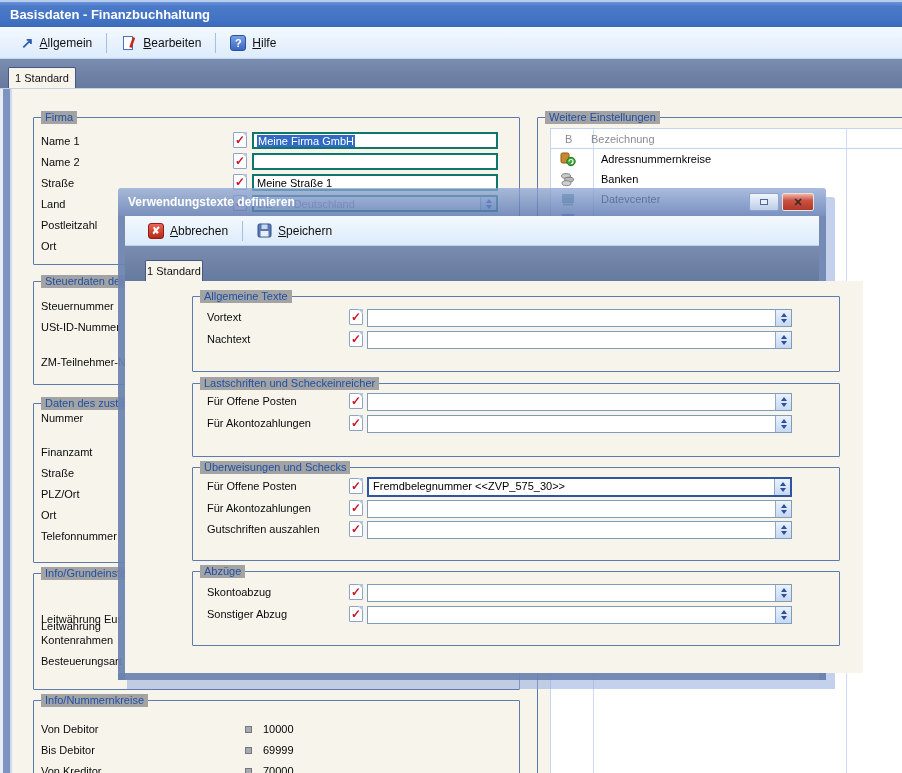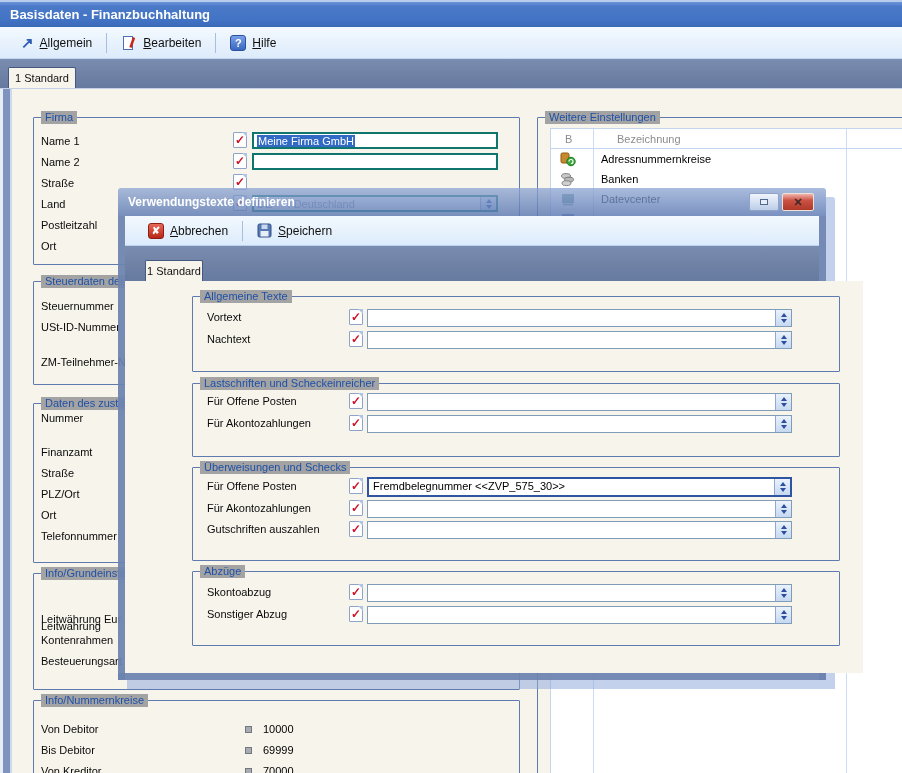--- a/index.html
+++ b/index.html
@@ -136,20 +136,21 @@
   <span class="lbl" style="left:41px;top:177px;">Straße</span>
   <span class="lbl" style="left:41px;top:198px;">Land</span>
   <span class="lbl" style="left:41px;top:219px;">Postleitzahl</span>
   <span class="lbl" style="left:41px;top:240px;">Ort</span>
   <span class="cd" style="left:233px;top:132px;"></span>
   <span class="cd" style="left:233px;top:153px;"></span>
   <span class="cd" style="left:233px;top:174px;"></span>
   <span class="cd" style="left:233px;top:195px;"></span>
   <div class="fld" style="left:252px;top:132px;width:246px;"><span class="sel">Meine Firma GmbH</span></div>
   <div class="fld" style="left:252px;top:153px;width:246px;"></div>
+  <div class="fld" style="left:252px;top:174px;width:246px;">Meine Straße 1</div>
   <div class="fld disabled" style="left:252px;top:195px;width:246px;"><span>DE     : Deutschland</span>
     <span class="spin"><i class="up"></i><i class="dn"></i></span></div>
   <div class="fld" style="left:252px;top:216px;width:246px;"></div>
   <div class="fld" style="left:252px;top:237px;width:246px;"></div>
 
   <div class="grp" style="left:33px;top:281px;width:487px;height:104px;">
     <span class="grp-title">Steuerdaten der F</span>
   </div>
   <span class="lbl" style="left:41px;top:300px;">Steuernummer</span>
   <span class="lbl" style="left:41px;top:321px;">USt-ID-Nummer</span>
@@ -187,21 +188,21 @@
   <span class="val" style="left:263px;top:765px;">70000</span>
 
   <div class="grp" style="left:537px;top:117px;width:370px;height:660px;">
     <span class="grp-title">Weitere Einstellungen</span>
   </div>
   <div class="wtable">
     <div class="wt-colsep" style="left:42px;"></div>
     <div class="wt-colsep" style="left:295px;"></div>
     <div class="wt-header">
       <span class="wt-hcell" style="left:14px;">B</span>
-      <span class="wt-hcell" style="left:66px;">Bezeichnung</span>
+      <span class="wt-hcell" style="left:40px;">Bezeichnung</span>
     </div>
     <div class="wt-row" style="top:20px;">
       <svg class="wt-ic" width="16" height="16">
         <rect x="1" y="2" width="8" height="10" rx="1.5" fill="#C88830" stroke="#8A5A10"></rect>
         <circle cx="11" cy="10.5" r="4.2" fill="#3AA83A" stroke="#1C7A1C"></circle>
         <path d="M 9 10.5 A 2 2 0 1 1 11 12.5" fill="none" stroke="#fff" stroke-width="1.2"></path>
       </svg>
       <span class="wt-cell">Adressnummernkreise</span>
     </div>
     <div class="wt-row" style="top:40px;">

